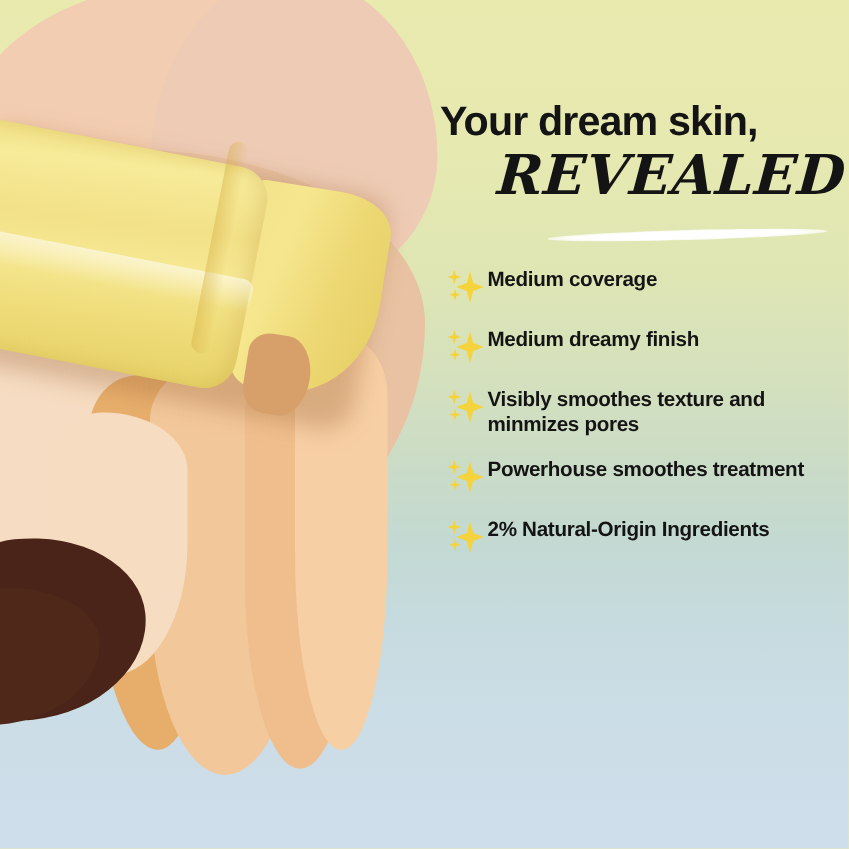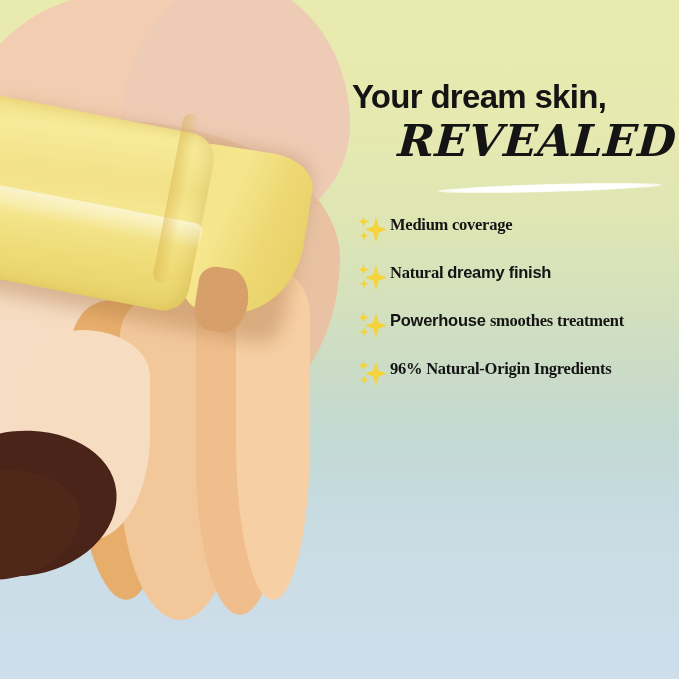--- a/index.html
+++ b/index.html
@@ -175,21 +175,21 @@
     margin-bottom:14px;
   }
   .spark{
     position:relative;width:34px;min-width:34px;height:32px;margin-top:2px;
   }
   .spark svg{position:absolute;left:0;top:0;}
   .btext{
     font-size:16.5px;line-height:1.22;color:#141414;
     padding-top:2px;letter-spacing:-0.25px;
   }
-  .btext b{font-weight:bold;font-family:Liberation Serif, serif;}
+  .btext b{font-weight:bold;}
   .btext .reg{font-weight:bold;}
 </style>
 </head>
 <body>
 
 <div class="canvas">
 
   <div class="photo">
     <div class="sw sw-top"></div>
     <div class="sw sw-top2"></div>
@@ -235,38 +235,48 @@
           <div class="btext"><b>Medium coverage</b></div>
         </div>
         <div class="bullet">
           <span class="spark">
             <svg width="34" height="32" viewBox="0 0 34 32">
               <path d="M20 3 L22.6 12.4 L31 15.6 L22.6 18.8 L20 28.4 L17.4 18.8 L9 15.6 L17.4 12.4 Z" fill="#F5D33C"></path>
               <path d="M7.5 2 L8.9 6.2 L13 7.6 L8.9 9 L7.5 13.2 L6.1 9 L2 7.6 L6.1 6.2 Z" fill="#F5D33C"></path>
               <path d="M8 17 L9.1 20.6 L12.6 21.8 L9.1 23 L8 26.6 L6.9 23 L3.4 21.8 L6.9 20.6 Z" fill="#F5D33C"></path>
             </svg>
           </span>
-          <div class="btext"><b>Natural </b><span class="reg">dreamy finish</span></div>
+          <div class="btext"><b>Medium </b><span class="reg">dreamy finish</span></div>
+        </div>
+        <div class="bullet">
+          <span class="spark">
+            <svg width="34" height="32" viewBox="0 0 34 32">
+              <path d="M20 3 L22.6 12.4 L31 15.6 L22.6 18.8 L20 28.4 L17.4 18.8 L9 15.6 L17.4 12.4 Z" fill="#F5D33C"></path>
+              <path d="M7.5 2 L8.9 6.2 L13 7.6 L8.9 9 L7.5 13.2 L6.1 9 L2 7.6 L6.1 6.2 Z" fill="#F5D33C"></path>
+              <path d="M8 17 L9.1 20.6 L12.6 21.8 L9.1 23 L8 26.6 L6.9 23 L3.4 21.8 L6.9 20.6 Z" fill="#F5D33C"></path>
+            </svg>
+          </span>
+          <div class="btext"><b>Visibly smoothes </b><span class="reg">texture and minmizes pores</span></div>
         </div>
         <div class="bullet">
           <span class="spark">
             <svg width="34" height="32" viewBox="0 0 34 32">
               <path d="M20 3 L22.6 12.4 L31 15.6 L22.6 18.8 L20 28.4 L17.4 18.8 L9 15.6 L17.4 12.4 Z" fill="#F5D33C"></path>
               <path d="M7.5 2 L8.9 6.2 L13 7.6 L8.9 9 L7.5 13.2 L6.1 9 L2 7.6 L6.1 6.2 Z" fill="#F5D33C"></path>
               <path d="M8 17 L9.1 20.6 L12.6 21.8 L9.1 23 L8 26.6 L6.9 23 L3.4 21.8 L6.9 20.6 Z" fill="#F5D33C"></path>
             </svg>
           </span>
           <div class="btext"><span class="reg">Powerhouse </span><b>smoothes treatment</b></div>
         </div>
         <div class="bullet">
           <span class="spark">
             <svg width="34" height="32" viewBox="0 0 34 32">
               <path d="M20 3 L22.6 12.4 L31 15.6 L22.6 18.8 L20 28.4 L17.4 18.8 L9 15.6 L17.4 12.4 Z" fill="#F5D33C"></path>
               <path d="M7.5 2 L8.9 6.2 L13 7.6 L8.9 9 L7.5 13.2 L6.1 9 L2 7.6 L6.1 6.2 Z" fill="#F5D33C"></path>
               <path d="M8 17 L9.1 20.6 L12.6 21.8 L9.1 23 L8 26.6 L6.9 23 L3.4 21.8 L6.9 20.6 Z" fill="#F5D33C"></path>
             </svg>
           </span>
-          <div class="btext"><b>96% Natural-Origin Ingredients</b></div>
+          <div class="btext"><b>2% Natural-Origin Ingredients</b></div>
         </div>
       </div>
 
   </div>
 </div>
 
 </body></html>

